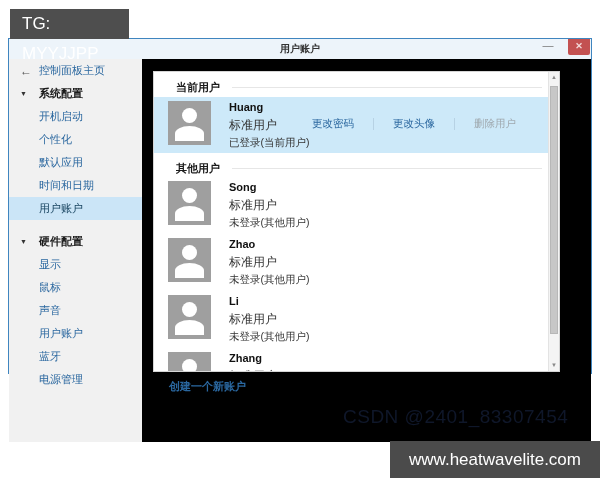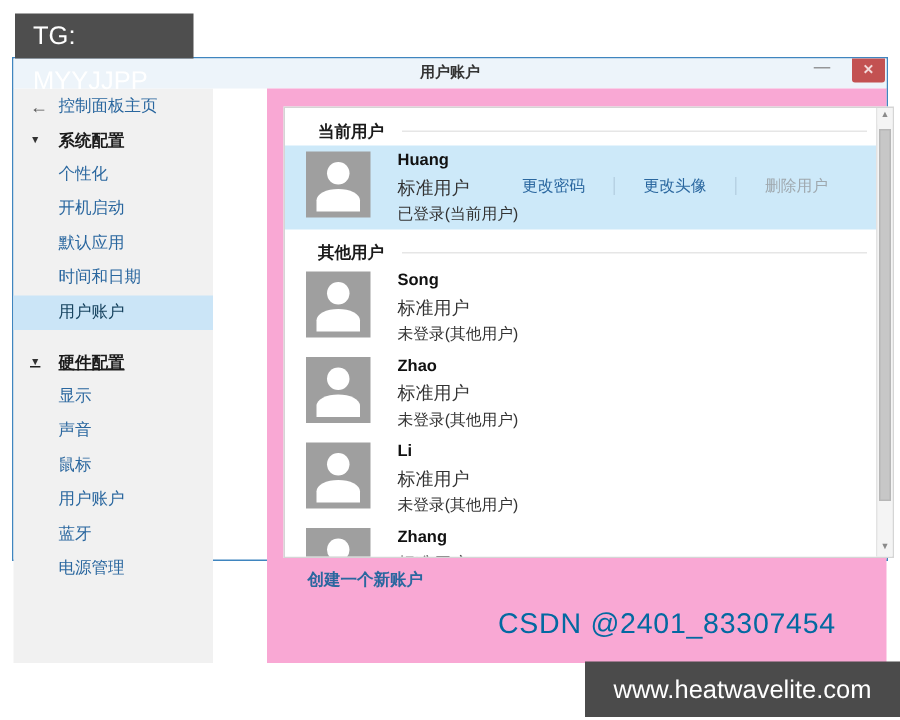--- a/index.html
+++ b/index.html
@@ -43,24 +43,24 @@
     flex:none; width:133px; background:#f1f1f1; font-size:11px; padding-top:0;
   }
   .side-row { display:flex; align-items:center; height:23px; padding-left:11px; }
   .icon-col { width:19px; flex:none; color:#555; }
   .back-glyph { font-size:12px; }
   .chev-glyph { font-size:7px; color:#333; }
   .side-link { color:#2a679f; }
   .group-label { font-weight:bold; color:#1b1b1b; }
   .side-item { height:23px; line-height:23px; padding-left:30px; color:#2a679f; }
   .side-item.selected { background:#cbe5f7; color:#17435f; }
-  .group2 { margin-top:10px;text-decoration:underline; }
-
-  
-  .content { flex:1; position:relative; background:#f9a8d4;margin-left:36px; }
+  .group2 { margin-top:10px; }
+
+  
+  .content { flex:1; position:relative; background:#000000; }
   .listbox {
     position:absolute; left:11px; top:12px; width:407px; height:301px;
     border:1px solid #d5d5d5; background:#fff; overflow:hidden;
   }
   .list-inner { position:absolute; left:0; top:0; right:11px; }
 
   .section-head { display:flex; align-items:center; height:14px; margin:8px 6px 2px 22px; }
   .section-label { font-size:11px; font-weight:bold; color:#1b1b1b; flex:none; }
   .section-rule { flex:1; height:1px; background:#e6e6e6; margin-left:12px; }
 
@@ -93,21 +93,21 @@
   .scroll-down { bottom:0; }
   .scroll-thumb {
     position:absolute; left:1px; top:14px; width:8px; height:248px;
     background:#c7c7c7; border:1px solid #b7b7b7;
   }
 
   .create-link { position:absolute; left:27px; top:320px; font-size:11px; color:#2a679f; cursor:default;font-weight:bold; }
 
   
   .watermark {
-    position:absolute; left:332px; top:406px; font-size:19px; color:#0369a1;
+    position:absolute; left:343px; top:406px; font-size:19px; color:#0f172a;
     letter-spacing:0.5px; z-index:4;
   }
   .banner {
     position:absolute; left:390px; top:441px; width:210px; height:37px;
     background:#4b4b4b; color:#fff; font-size:17px; z-index:7;
     display:flex; align-items:center; justify-content:center;
   }
 </style>
 </head>
 <body>
@@ -125,33 +125,33 @@
     <div class="sidebar">
       <div class="side-row">
         <span class="icon-col back-glyph">←</span>
         <span class="side-link">控制面板主页</span>
       </div>
 
       <div class="side-row">
         <span class="icon-col chev-glyph">▼</span>
         <span class="group-label">系统配置</span>
       </div>
+      <div class="side-item">开机启动</div>
       <div class="side-item">个性化</div>
-      <div class="side-item">开机启动</div>
       <div class="side-item">默认应用</div>
       <div class="side-item">时间和日期</div>
       <div class="side-item selected">用户账户</div>
 
       <div class="side-row group2">
         <span class="icon-col chev-glyph">▼</span>
         <span class="group-label">硬件配置</span>
       </div>
       <div class="side-item">显示</div>
+      <div class="side-item">鼠标</div>
       <div class="side-item">声音</div>
-      <div class="side-item">鼠标</div>
       <div class="side-item">用户账户</div>
       <div class="side-item">蓝牙</div>
       <div class="side-item">电源管理</div>
     </div>
 
     <div class="content">
       <div class="listbox">
         <div class="list-inner">
 
           <div class="section-head">

